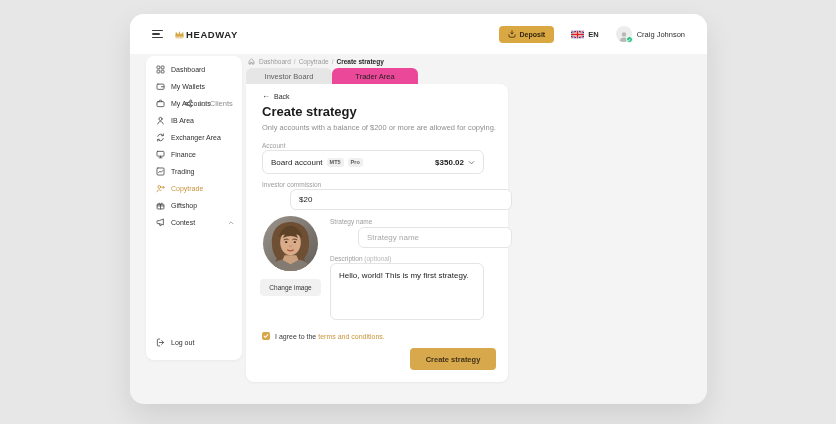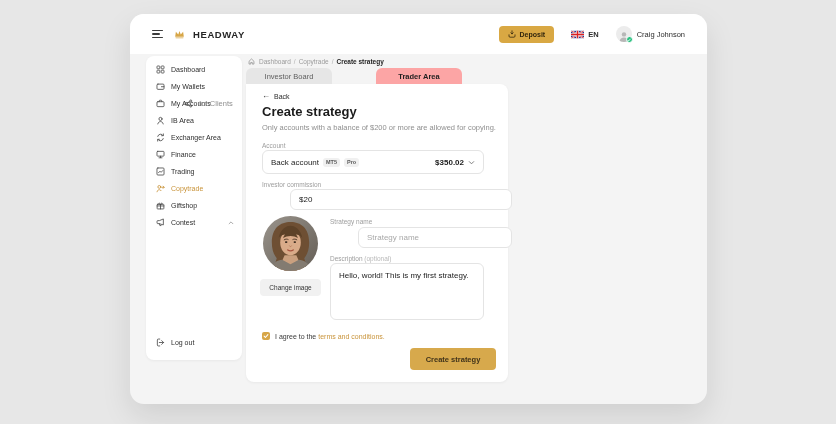--- a/index.html
+++ b/index.html
@@ -16,21 +16,21 @@
     box-shadow:0 12px 30px rgba(0,0,0,.10);
   }
   
   .appbar {
     position:absolute; top:0; left:0; right:0; height:40px; background:#fff;
     display:flex; align-items:center; padding:0 22px; z-index:3;
   }
   .burger { width:11px; display:flex; flex-direction:column; gap:2.4px; cursor:pointer; margin-right:11px; }
   .burger i { display:block; height:1.3px; background:#3c3c3c; border-radius:1px; }
   .burger i:nth-child(2){ width:8px; }
-  .logo { display:flex; align-items:center; gap:8px; }
+  .logo { display:flex; align-items:center; gap:1px; }
   .logo-text { font-size:9.5px; font-weight:800; letter-spacing:.6px; color:#252525; }
   .appbar-right { margin-left:auto; display:flex; align-items:center; gap:17px; }
   .btn-deposit {
     display:flex; align-items:center; gap:4px; height:17px; padding:0 9px;
     background:#d9a843; border:none; border-radius:4px; cursor:pointer;
     font-size:7px; font-weight:700; color:#33270e; font-family:inherit;
   }
   .lang { display:flex; align-items:center; gap:4px; cursor:pointer; }
   .lang-label { font-size:7.5px; color:#2c2c2c; font-weight:600; }
   .userchip { display:flex; align-items:center; gap:5px; cursor:pointer; }
@@ -57,21 +57,21 @@
   .logout-row { position:absolute; left:0; right:0; bottom:9px; }
 
   
   .crumbs { position:absolute; left:118px; top:44px; display:flex; align-items:center; gap:3px; font-size:6.5px; color:#9b9b9b; z-index:2; }
   .crumbs .sep { color:#b5b5b5; }
   .crumbs .cur { color:#1f1f1f; font-weight:700; }
   .crumbs .h-ic { display:flex; color:#8b8b8b; margin-right:1px; }
   .tabs { position:absolute; left:116px; top:54px; display:flex; z-index:2;text-align:right; }
   .tab { width:86px; height:16px; display:flex; align-items:center; justify-content:center; font-size:7.5px; border-radius:6px 6px 0 0; cursor:pointer; }
   .tab.inactive { background:#e6e6e6; color:#5f5f5f; }
-  .tab.active { background:#fca5a5; color:#1f1f1f; font-weight:700;margin-left:44px; }
+  .tab.active { background:#ec4899; color:#1f1f1f; font-weight:400; }
 
   
   .card {
     position:absolute; left:116px; top:70px; width:262px; height:298px;
     background:#fff; border-radius:0 8px 8px 8px; box-shadow:0 1px 3px rgba(0,0,0,.05); z-index:1;
   }
   .back { position:absolute; left:16px; top:8px; display:flex; align-items:center; gap:4px; font-size:7px; color:#2c2c2c; cursor:pointer; }
   .back .arr { font-size:8px; line-height:1; color:#2c2c2c; }
   .ttl { position:absolute; left:16px; top:20px; font-size:13px; font-weight:700; color:#1b1b1b; }
   .sub { position:absolute; left:16px; top:39px; font-size:7.5px; color:#8f8f8f; }
@@ -326,21 +326,21 @@
   <section class="card">
     <div class="back">
       <span class="arr">←</span>
       <span>Back</span>
     </div>
     <h1 class="ttl">Create strategy</h1>
     <p class="sub">Only accounts with a balance of $200 or more are allowed for copying.</p>
 
     <label class="flabel" style="left:16px; top:58px;">Account</label>
     <div class="select ctrl">
-      <span class="acct-name">Back account</span>
+      <span class="acct-name">Board account</span>
       <span class="badge">MT5</span>
       <span class="badge">Pro</span>
       <span class="balance">$350.02</span>
       <span class="chev">
           <svg width="7" height="7" viewBox="0 0 8 8" fill="none" stroke="currentColor" stroke-width="1.1" stroke-linecap="round" stroke-linejoin="round">
             <path d="M1.5 3 4 5.5 6.5 3"></path>
           </svg>
         </span>
     </div>
 

